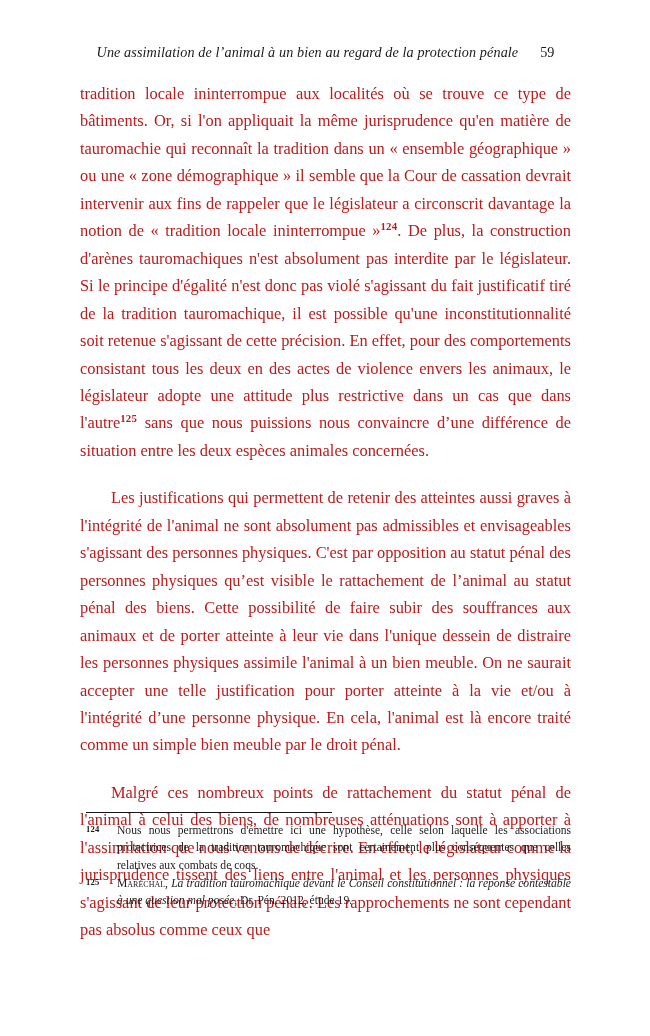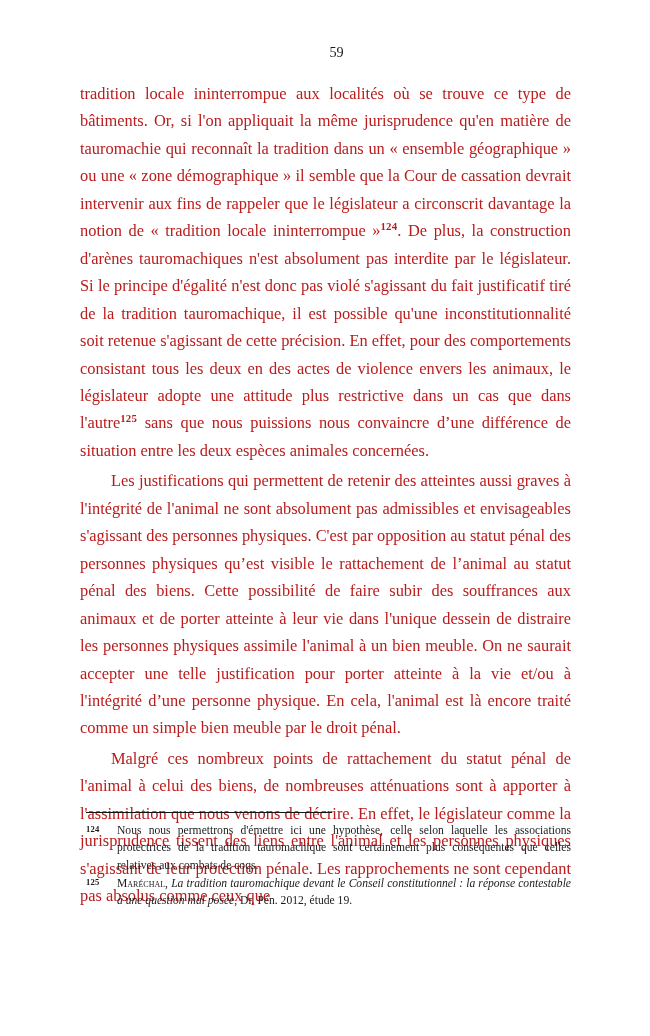--- a/index.html
+++ b/index.html
@@ -61,21 +61,21 @@
     margin: 0;
     font-size: 16.4px;
     line-height: 27.45px;
     text-align: justify;
     text-justify: inter-word;
     color: #b91c1c;
     hyphens: none;
   }
   .para.indented {
     text-indent: 31px;
-    margin-top: 3px;
+    margin-top: 20px;
   }
   .fn-ref {
     font-size: 0.66em;
     font-weight: bold;
     vertical-align: super;
     line-height: 0;
     letter-spacing: 0.2px;
   }
 
   
@@ -118,20 +118,21 @@
   .fn-title {
     font-style: italic;
   }
 </style>
 </head>
 <body>
 
 <div class="page">
 
   <div class="running-head">
+    <span class="running-head-title">Une assimilation de l’animal à un bien au regard de la protection pénale</span>
       <span class="running-head-page">59</span>
   </div>
 
   <div class="body-text">
 
     <p class="para"><span>tradition locale ininterrompue aux localités où se trouve ce type de bâtiments. Or, si l'on appliquait la même jurisprudence qu'en matière de tauromachie qui reconnaît la tradition dans un « ensemble géographique » ou une « zone démographique » il semble que la Cour de cassation devrait intervenir aux fins de rappeler que le législateur a circonscrit davantage la notion de « tradition locale ininterrompue »</span><span class="fn-ref">124</span><span>. De plus, la construction d'arènes tauromachiques n'est absolument pas interdite par le législateur. Si le principe d'égalité n'est donc pas violé s'agissant du fait justificatif tiré de la tradition tauromachique, il est possible qu'une inconstitutionnalité soit retenue s'agissant de cette précision. En effet, pour des comportements consistant tous les deux en des actes de violence envers les animaux, le législateur adopte une attitude plus restrictive dans un cas que dans l'autre</span><span class="fn-ref">125</span><span> sans que nous puissions nous convaincre d’une différence de situation entre les deux espèces animales concernées.</span></p>
 
     <p class="para indented">Les justifications qui permettent de retenir des atteintes aussi graves à l'intégrité de l'animal ne sont absolument pas admissibles et envisageables s'agissant des personnes physiques. C'est par opposition au statut pénal des personnes physiques qu’est visible le rattachement de l’animal au statut pénal des biens. Cette possibilité de faire subir des souffrances aux animaux et de porter atteinte à leur vie dans l'unique dessein de distraire les personnes physiques assimile l'animal à un bien meuble. On ne saurait accepter une telle justification pour porter atteinte à la vie et/ou à l'intégrité d’une personne physique. En cela, l'animal est là encore traité comme un simple bien meuble par le droit pénal.</p>
 
     <p class="para indented">Malgré ces nombreux points de rattachement du statut pénal de l'animal à celui des biens, de nombreuses atténuations sont à apporter à l'assimilation que nous venons de décrire. En effet, le législateur comme la jurisprudence tissent des liens entre l'animal et les personnes physiques s'agissant de leur protection pénale. Les rapprochements ne sont cependant pas absolus comme ceux que</p>

